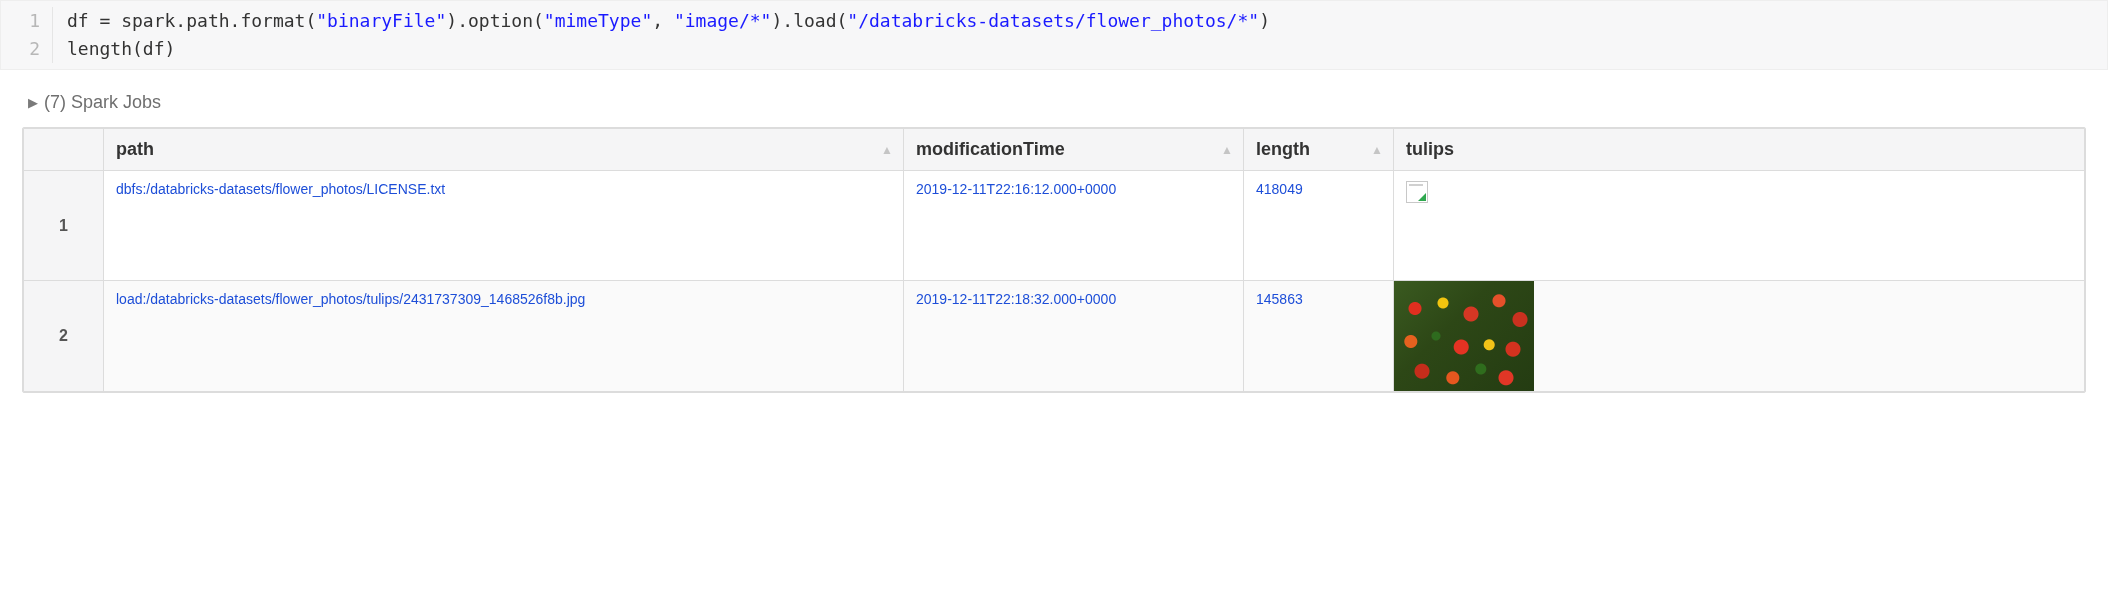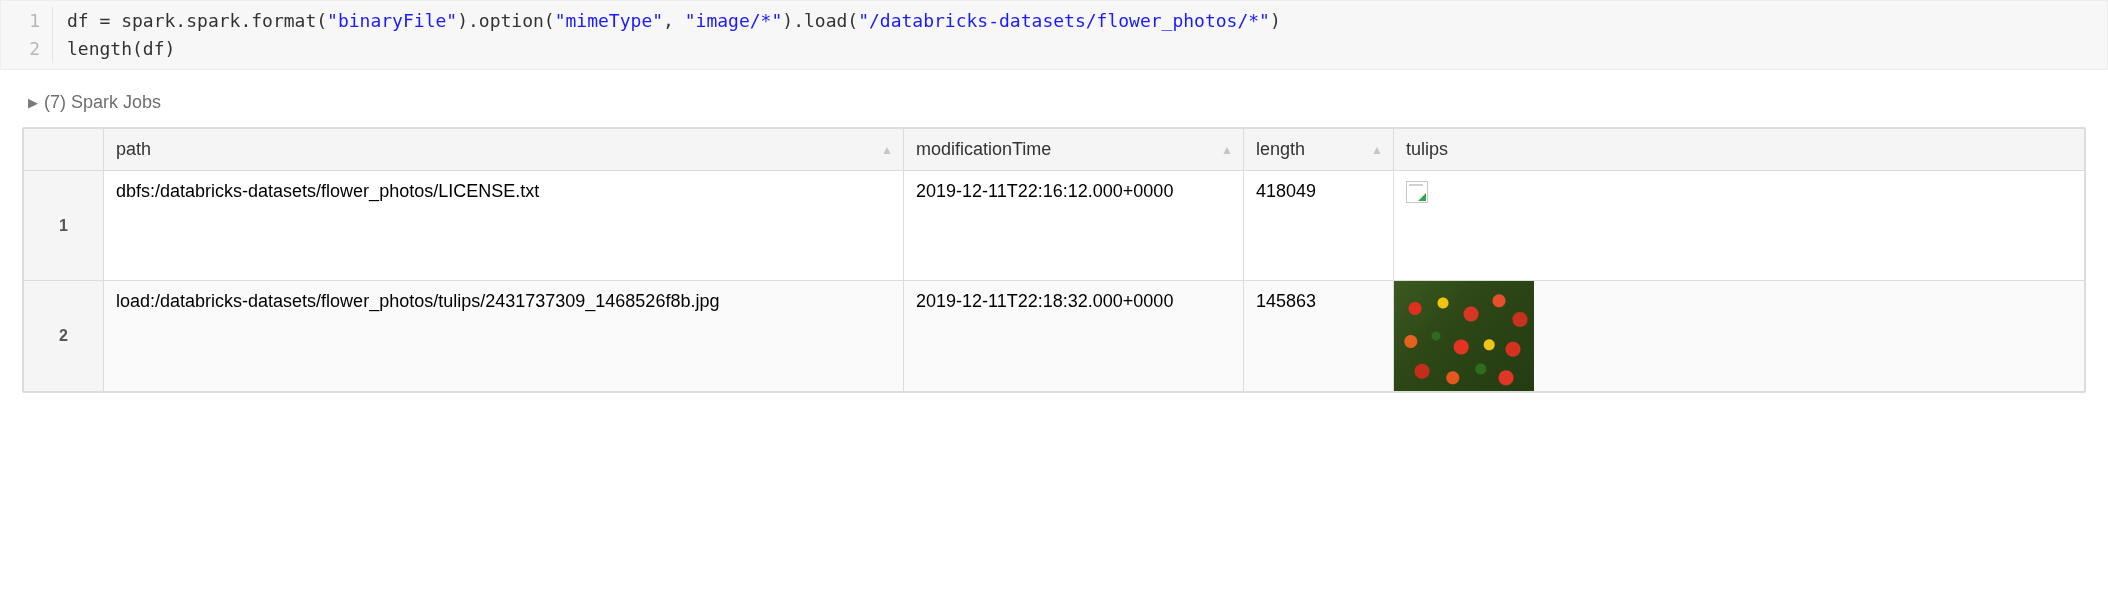--- a/index.html
+++ b/index.html
@@ -76,38 +76,38 @@
   .col-cont { width: auto; }
 
   th, td {
     border: 1px solid #dcdcdc;
     padding: 10px 12px;
     vertical-align: top;
     text-align: left;
   }
   thead th {
     background: #f5f5f6;
-    font-weight: 400;
+    font-weight: 700;
     font-size: 18px;
     position: relative;
     margin-top: 43px;
   }
   thead th.idx-head { background: #f5f5f6; }
   tbody td.idx-cell {
     background: #f5f5f6;
     text-align: center;
     font-weight: 600;
     color: #555;
     vertical-align: middle;
     font-size: 16px;
   }
   tbody tr:nth-child(even) td:not(.idx-cell) { background: #fafafa; }
   tbody tr:nth-child(odd)  td:not(.idx-cell) { background: #ffffff; }
   tbody tr { height: 110px; }
-  tbody td { font-size: 18px; color: #000000; }
+  tbody td { font-size: 14px; color: #1d4ed8; }
 
   .sort-caret {
     position: absolute;
     right: 10px;
     top: 50%;
     transform: translateY(-50%);
     color: #c5c5c5;
     font-size: 12px;
   }
 
@@ -157,21 +157,21 @@
   }
 </style>
 </head>
 <body>
 
 <div class="code-cell">
   <div class="gutter">
     <div>1</div>
     <div>2</div>
   </div>
-  <div class="code"><span class="tok-nm">df = spark.spark.format(</span><span class="tok-str">"binaryFile"</span><span class="tok-nm">).option(</span><span class="tok-str">"mimeType"</span><span class="tok-nm">, </span><span class="tok-str">"image/*"</span><span class="tok-nm">).load(</span><span class="tok-str">"/databricks-datasets/flower_photos/*"</span><span class="tok-nm">)</span>
+  <div class="code"><span class="tok-nm">df = spark.path.format(</span><span class="tok-str">"binaryFile"</span><span class="tok-nm">).option(</span><span class="tok-str">"mimeType"</span><span class="tok-nm">, </span><span class="tok-str">"image/*"</span><span class="tok-nm">).load(</span><span class="tok-str">"/databricks-datasets/flower_photos/*"</span><span class="tok-nm">)</span>
 <span class="tok-nm">length(df)</span></div>
 </div>
 
 <div class="expander">
   <span class="tri">▶</span>
   <span>(7) Spark Jobs</span>
 </div>
 
 <div class="tbl-wrap">
 <table>

